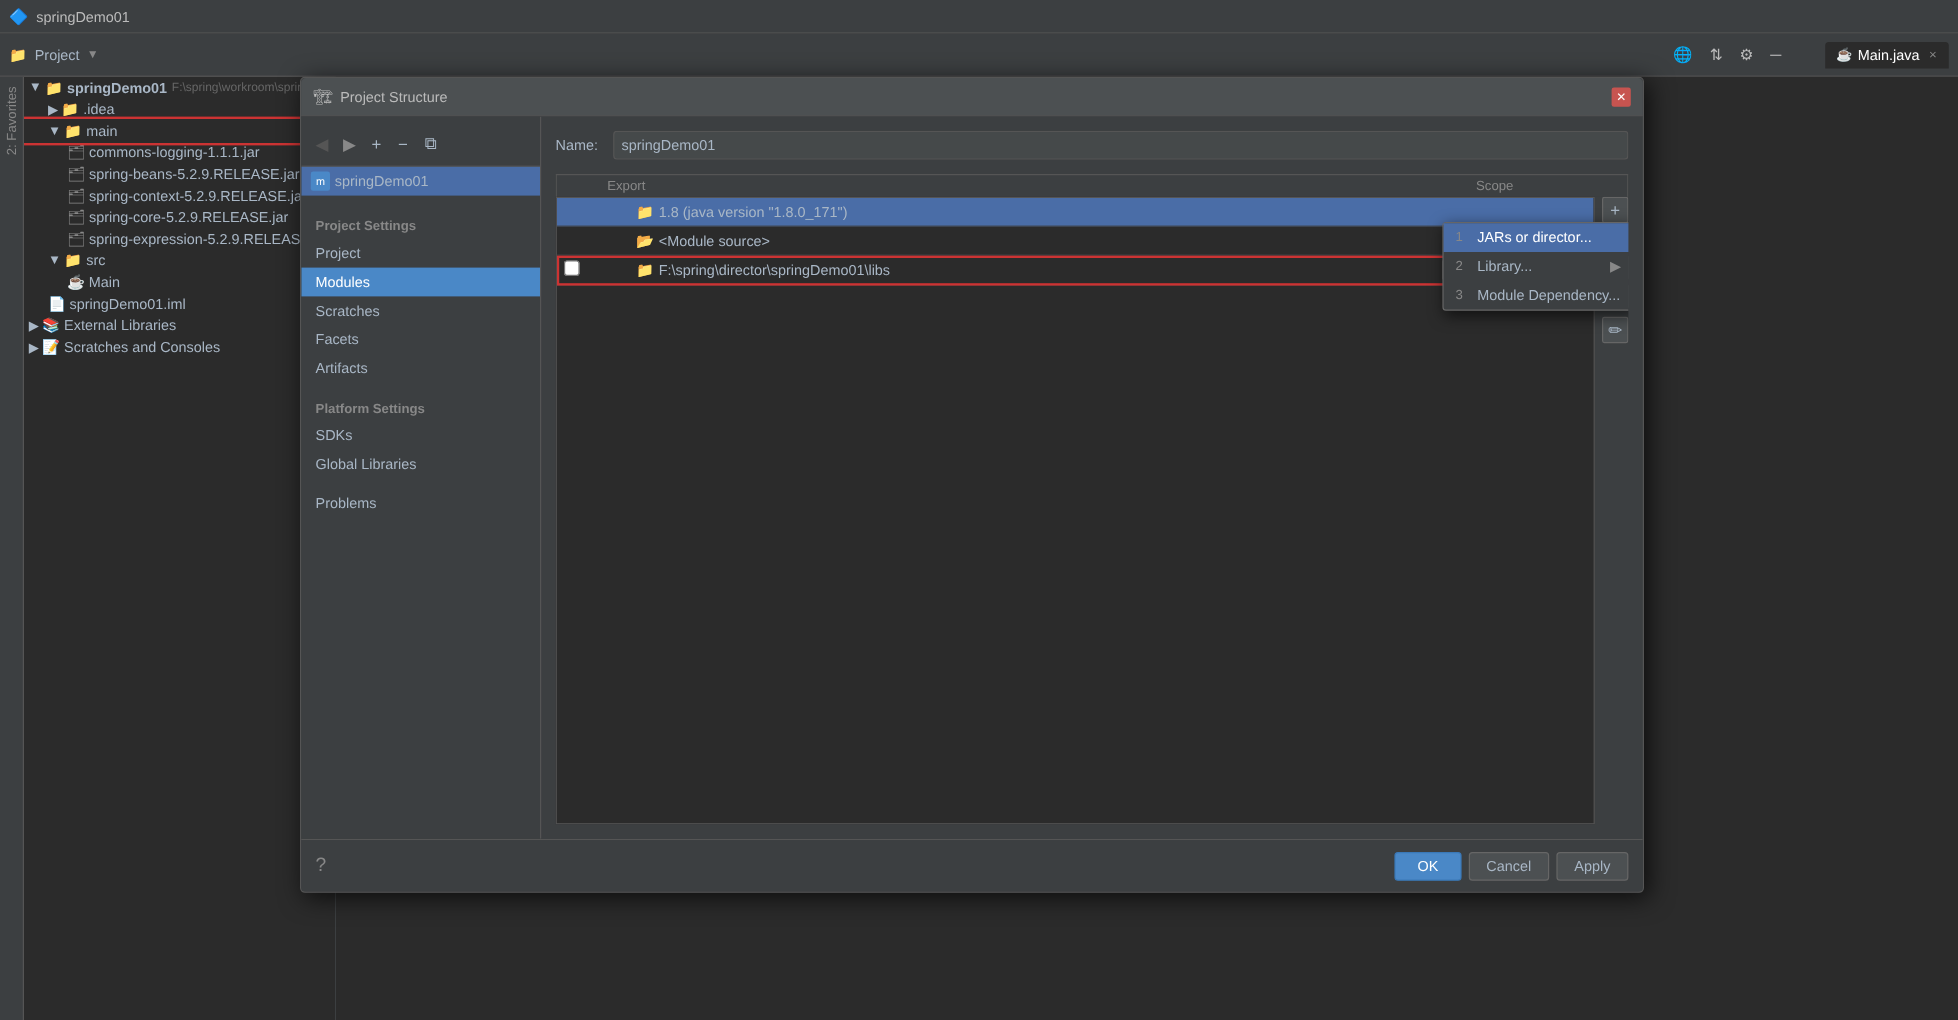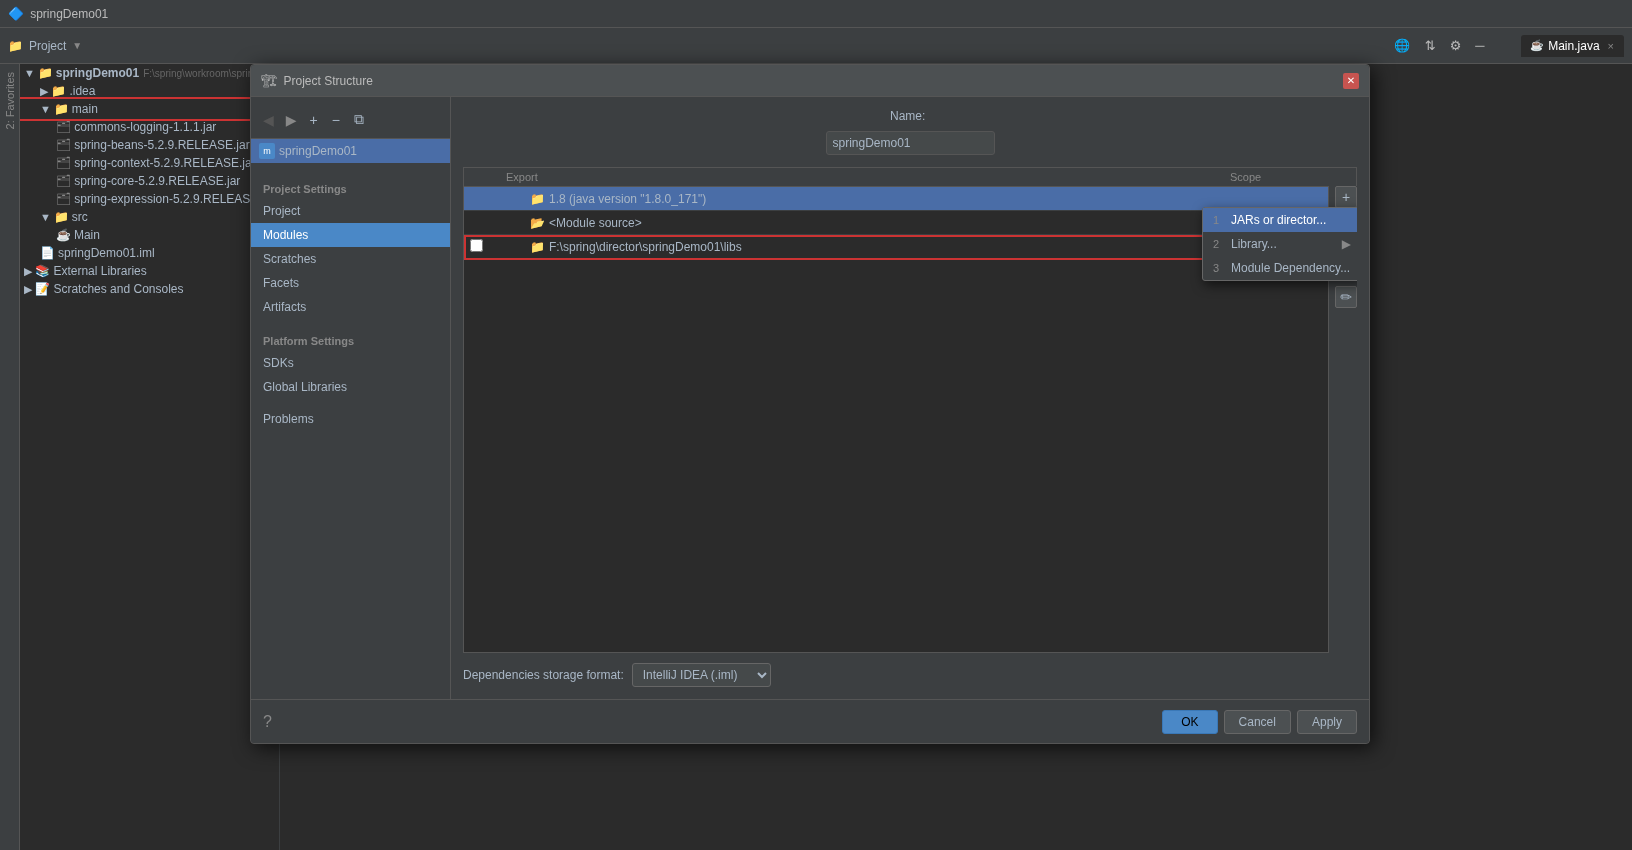--- a/index.html
+++ b/index.html
@@ -256,21 +256,20 @@
       flex-direction: column;
       padding: 12px;
       overflow: hidden;
     }
 
     .name-row {
       display: flex;
       align-items: center;
       gap: 8px;
       margin-bottom: 12px;
-      flex-direction: column;
     }
     .name-label {
       color: #a9b7c6;
       font-size: 12px;
       width: 40px;
     }
     .name-input {
       flex: 1;
       background: #45494a;
       border: 1px solid #555;
@@ -438,21 +437,21 @@
       cursor: pointer;
     }
     .footer-btns {
       display: flex;
       gap: 6px;
     }
     .btn-ok {
       background: #4a88c7;
       border: 1px solid #3a78b7;
       border-radius: 3px;
-      color: #000000;
+      color: #ffffff;
       font-size: 12px;
       padding: 4px 18px;
       cursor: pointer;
     }
     .btn-cancel, .btn-apply {
       background: #4c5052;
       border: 1px solid #666;
       border-radius: 3px;
       color: #a9b7c6;
       font-size: 12px;
@@ -783,27 +782,20 @@
                   </div>
                 </div>
               </div>
               <div class="dep-side-btn">−</div>
               <div class="dep-side-btn">▲</div>
               <div class="dep-side-btn">▼</div>
               <div class="dep-side-btn" style="margin-top:4px;">✏</div>
             </div>
           </div>
 
-          <div class="storage-row">
-            <span class="storage-label">Dependencies storage format:</span>
-            <select class="storage-select">
-              <option>IntelliJ IDEA (.iml)</option>
-              <option>Eclipse (.classpath)</option>
-            </select>
-          </div>
 
         </div>
       </div>
     </div>
 
     <div class="dialog-footer">
       <span class="footer-help">?</span>
       <div class="footer-btns">
         <button class="btn-ok">OK</button>
         <button class="btn-cancel">Cancel</button>

